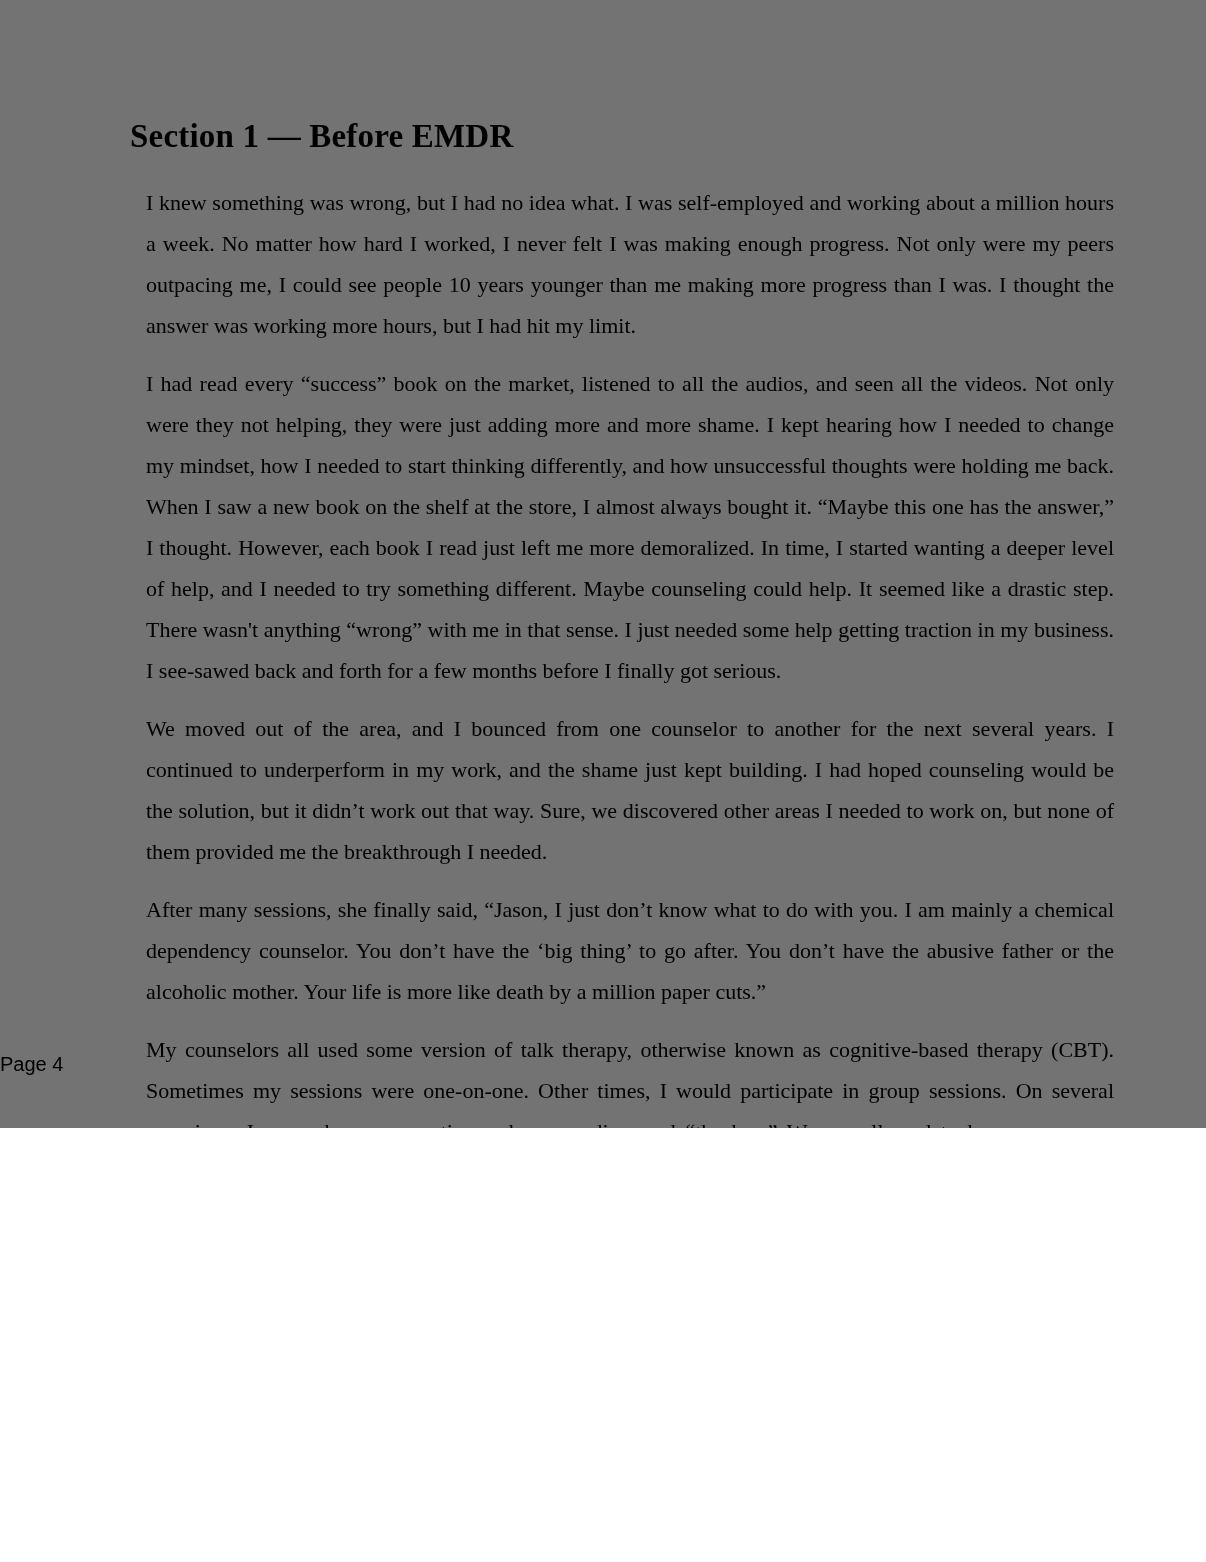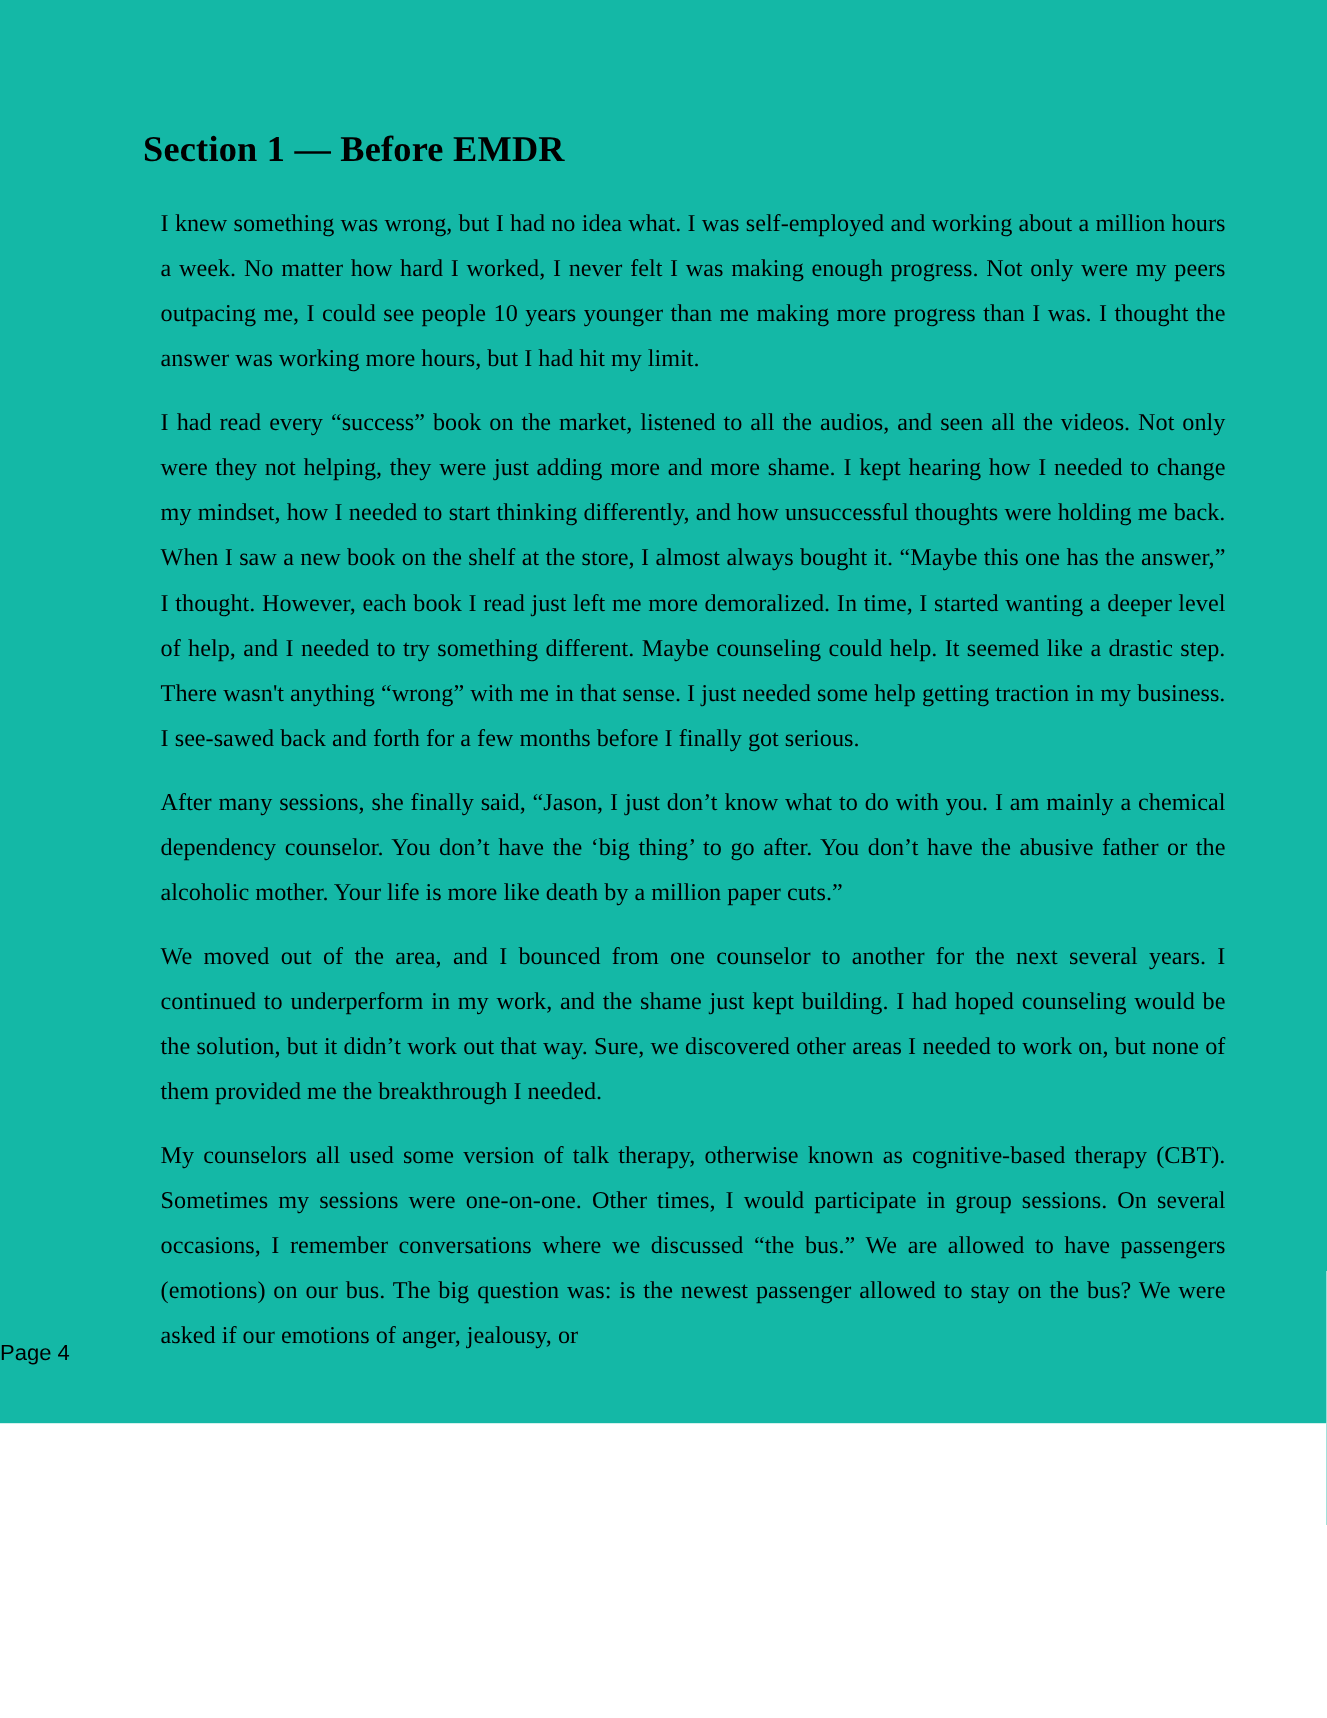--- a/index.html
+++ b/index.html
@@ -3,23 +3,23 @@
 <meta charset="utf-8">
 <style>
   html, body {
     margin: 0;
     padding: 0;
     background: #ffffff;
   }
   .page {
     position: relative;
     width: 1206px;
-    height: 1294px;
+    height: 1128px;
     box-sizing: border-box;
-    background: #14b8a6;
+    background: #737373;
     padding: 118px 92px 0 130px;
     font-family: "Liberation Serif", serif;
     color: #000000;
     overflow: hidden;
   }
   .section-heading {
     font-size: 33px;
     line-height: 1.15;
     font-weight: bold;
     margin: 0 0 26px 0;
@@ -46,20 +46,20 @@
 <body>
 
 <div class="page">
   <h1 class="section-heading">Section 1 — Before EMDR</h1>
 
   <p class="body-par">I knew something was wrong, but I had no idea what. I was self-employed and working about a million hours a week. No matter how hard I worked, I never felt I was making enough progress. Not only were my peers outpacing me, I could see people 10 years younger than me making more progress than I was. I thought the answer was working more hours, but I had hit my limit.</p>
 
   <p class="body-par">I had read every “success” book on the market, listened to all the audios, and seen all the videos. Not only were they not helping, they were just adding more and more shame. I kept hearing how I needed to change my mindset, how I needed to start thinking differently, and how unsuccessful thoughts were holding me back. When I saw a new book on the shelf at the store, I almost always bought it. “Maybe this one has the answer,” I thought. However, each book I read just left me more demoralized. In time, I started wanting a deeper level of help, and I needed to try something different. Maybe counseling could help. It seemed like a drastic step. There wasn't anything “wrong” with me in that sense. I just needed some help getting traction in my business. I see-sawed back and forth for a few months before I finally got serious.</p>
 
 
+  <p class="body-par">We moved out of the area, and I bounced from one counselor to another for the next several years. I continued to underperform in my work, and the shame just kept building. I had hoped counseling would be the solution, but it didn’t work out that way. Sure, we discovered other areas I needed to work on, but none of them provided me the breakthrough I needed.</p>
+
   <p class="body-par">After many sessions, she finally said, “Jason, I just don’t know what to do with you. I am mainly a chemical dependency counselor. You don’t have the ‘big thing’ to go after. You don’t have the abusive father or the alcoholic mother. Your life is more like death by a million paper cuts.”</p>
-
-  <p class="body-par">We moved out of the area, and I bounced from one counselor to another for the next several years. I continued to underperform in my work, and the shame just kept building. I had hoped counseling would be the solution, but it didn’t work out that way. Sure, we discovered other areas I needed to work on, but none of them provided me the breakthrough I needed.</p>
 
   <p class="body-par">My counselors all used some version of talk therapy, otherwise known as cognitive-based therapy (CBT). Sometimes my sessions were one-on-one. Other times, I would participate in group sessions. On several occasions, I remember conversations where we discussed “the bus.” We are allowed to have passengers (emotions) on our bus. The big question was: is the newest passenger allowed to stay on the bus? We were asked if our emotions of anger, jealousy, or</p>
 
   <div class="page-footer">Page 4</div>
 </div>
 
 </body></html>

